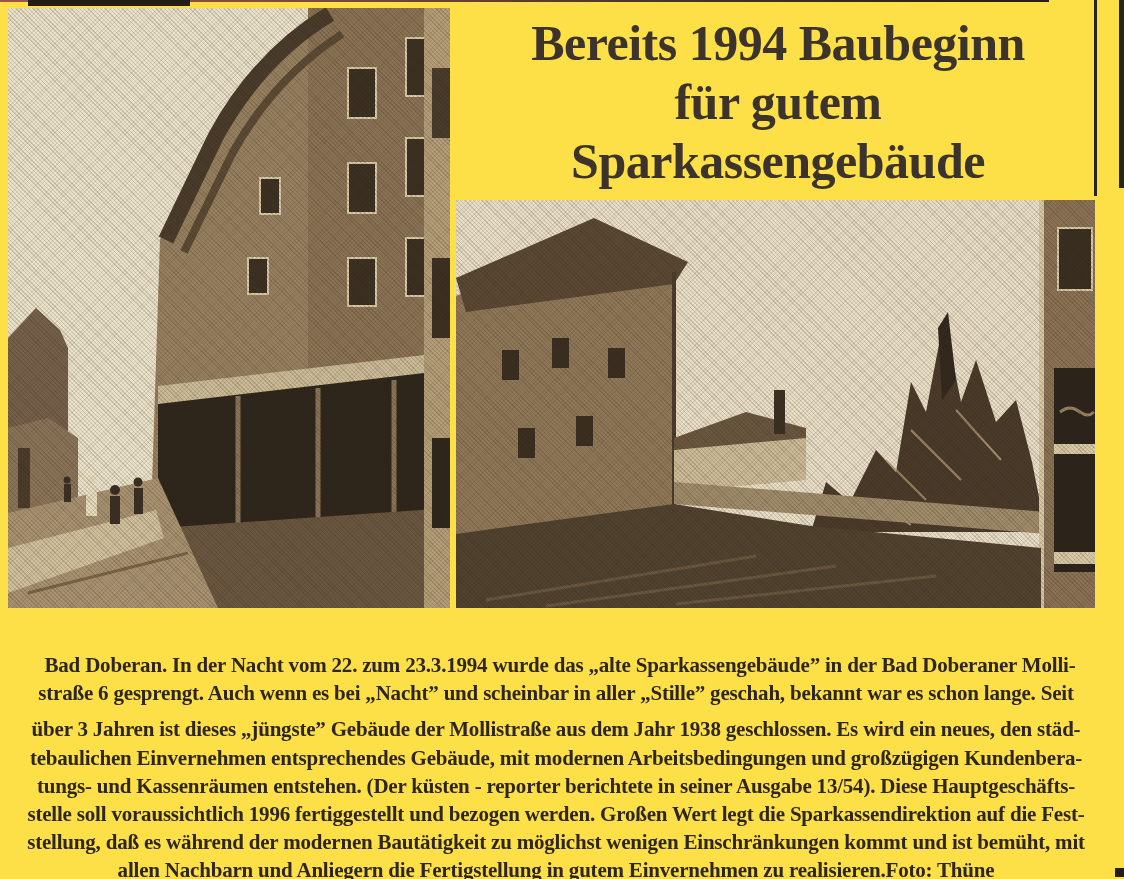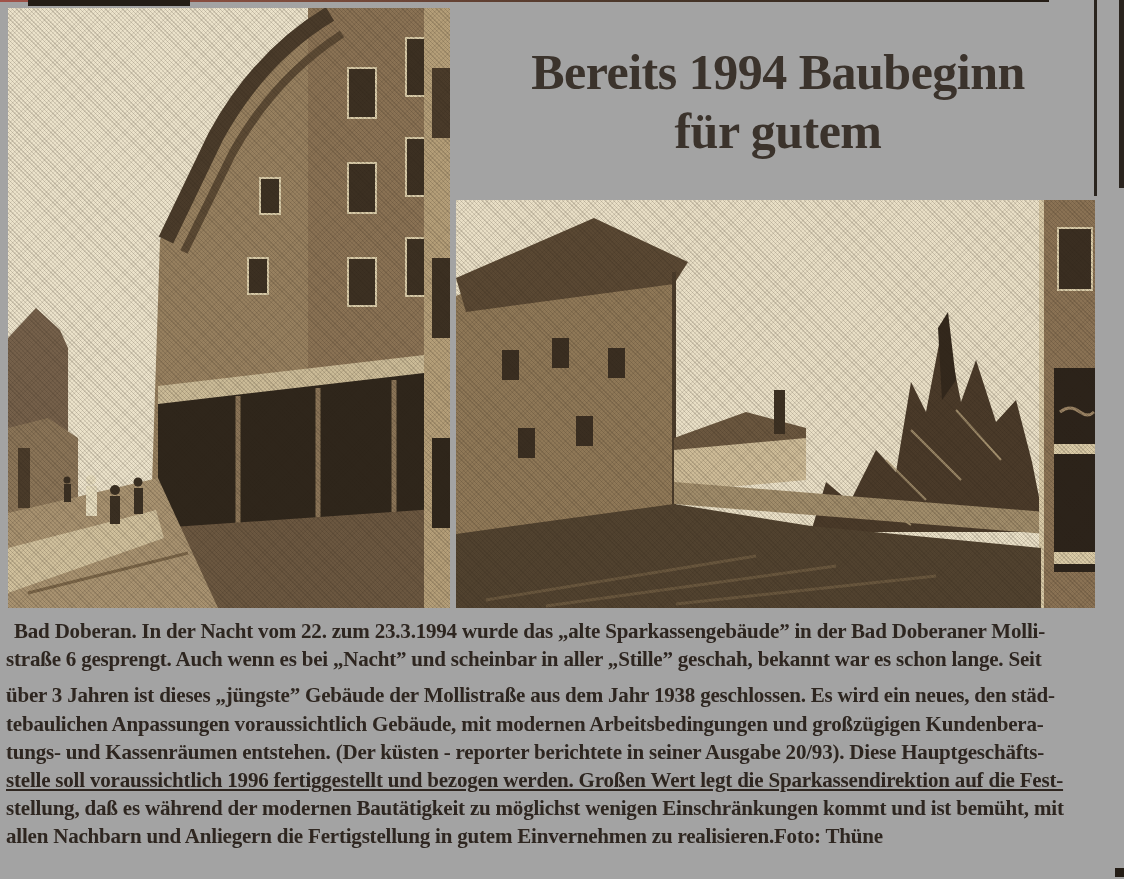--- a/index.html
+++ b/index.html
@@ -1,21 +1,22 @@
 <!DOCTYPE html>
 <html><head>
 <meta charset="utf-8">
 <style>
   html,body{margin:0;padding:0;background:#555;}
   .scan{
     position:relative;
     width:1124px;height:879px;
-    background:#a3a3a3;
+    background:#fde047;
     overflow:hidden;
     font-family:"Liberation Serif","DejaVu Serif",serif;
+    text-align:center;
   }
   
   .edge{position:absolute;background:#241d16;}
   .edge-top-left{left:28px;top:0;width:162px;height:6px;}
   .edge-right-line{left:1094px;top:0;width:3px;height:196px;background:#2a241e;}
   .edge-right-band{left:1119px;top:0;width:5px;height:188px;background:#2a241e;}
   .edge-bottom-line{
     left:75px;top:869px;width:1049px;height:2px;
     background:linear-gradient(90deg,#a05248 0%,#7a4a3a 30%,#4a372a 60%,#241d16 100%);
   }
@@ -140,20 +141,21 @@
             <circle cx="59" cy="472" r="3.5"></circle>
         </g>
       </g>
     </svg>
     <div class="halftone"></div>
   </div>
 
   <div class="headline">
     <div class="headline-line">Bereits 1994 Baubeginn</div>
     <div class="headline-line">für gutem</div>
+    <div class="headline-line">Sparkassengebäude</div>
   </div>
 
   <div class="photo photo-right">
     <svg viewBox="0 0 639 408" preserveAspectRatio="none">
       <rect x="0" y="0" width="639" height="408" fill="#e9dfc6"></rect>
 
       <g>
         <polygon points="0,96 140,34 218,72 218,310 0,340" fill="#8f7857"></polygon>
         <polygon points="0,78 138,18 232,62 218,84 10,112" fill="#5a4833"></polygon>
         <g fill="#3a2e21">
@@ -200,25 +202,25 @@
           <line x1="30" y1="400" x2="300" y2="356"></line>
           <line x1="90" y1="406" x2="380" y2="366"></line>
           <line x1="220" y1="404" x2="480" y2="376"></line>
         </g>
       </g>
     </svg>
     <div class="halftone"></div>
   </div>
 
   <div class="article">
-    <div class="art-line fit-line first" style="word-spacing: 0px;">Bad Doberan. In der Nacht vom 22. zum 23.3.1994 wurde das „alte Sparkassengebäude” in der Bad Doberaner Molli-</div>
+    <div class="art-line fit-line first" style="word-spacing: 0px; margin-top: 34px;">Bad Doberan. In der Nacht vom 22. zum 23.3.1994 wurde das „alte Sparkassengebäude” in der Bad Doberaner Molli-</div>
     <div class="art-line fit-line" style="word-spacing: 0px;">straße 6 gesprengt. Auch wenn es bei „Nacht” und scheinbar in aller „Stille” geschah, bekannt war es schon lange. Seit</div>
     <div class="art-line fit-line" style="word-spacing: 0px; margin-top: 8px;">über 3 Jahren ist dieses „jüngste” Gebäude der Mollistraße aus dem Jahr 1938 geschlossen. Es wird ein neues, den städ-</div>
-    <div class="art-line fit-line" style="word-spacing: 0px;">tebaulichen Anpassungen voraussichtlich Gebäude, mit modernen Arbeitsbedingungen und großzügigen Kundenbera-</div>
-    <div class="art-line fit-line" style="word-spacing: 0px;">tungs- und Kassenräumen entstehen. (Der küsten - reporter berichtete in seiner Ausgabe 20/93). Diese Hauptgeschäfts-</div>
-    <div class="art-line fit-line" style="word-spacing: 0px; text-decoration: underline;">stelle soll voraussichtlich 1996 fertiggestellt und bezogen werden. Großen Wert legt die Sparkassendirektion auf die Fest-</div>
+    <div class="art-line fit-line" style="word-spacing: 0px;">tebaulichen Einvernehmen entsprechendes Gebäude, mit modernen Arbeitsbedingungen und großzügigen Kundenbera-</div>
+    <div class="art-line fit-line" style="word-spacing: 0px;">tungs- und Kassenräumen entstehen. (Der küsten - reporter berichtete in seiner Ausgabe 13/54). Diese Hauptgeschäfts-</div>
+    <div class="art-line fit-line" style="word-spacing: 0px;">stelle soll voraussichtlich 1996 fertiggestellt und bezogen werden. Großen Wert legt die Sparkassendirektion auf die Fest-</div>
     <div class="art-line fit-line" style="word-spacing: 0px;">stellung, daß es während der modernen Bautätigkeit zu möglichst wenigen Einschränkungen kommt und ist bemüht, mit</div>
     <div class="art-line last">
       <span>allen Nachbarn und Anliegern die Fertigstellung in gutem Einvernehmen zu realisieren.</span><span class="credit">Foto: Thüne</span>
     </div>
   </div>
 
 </div>
 
 </body></html>

